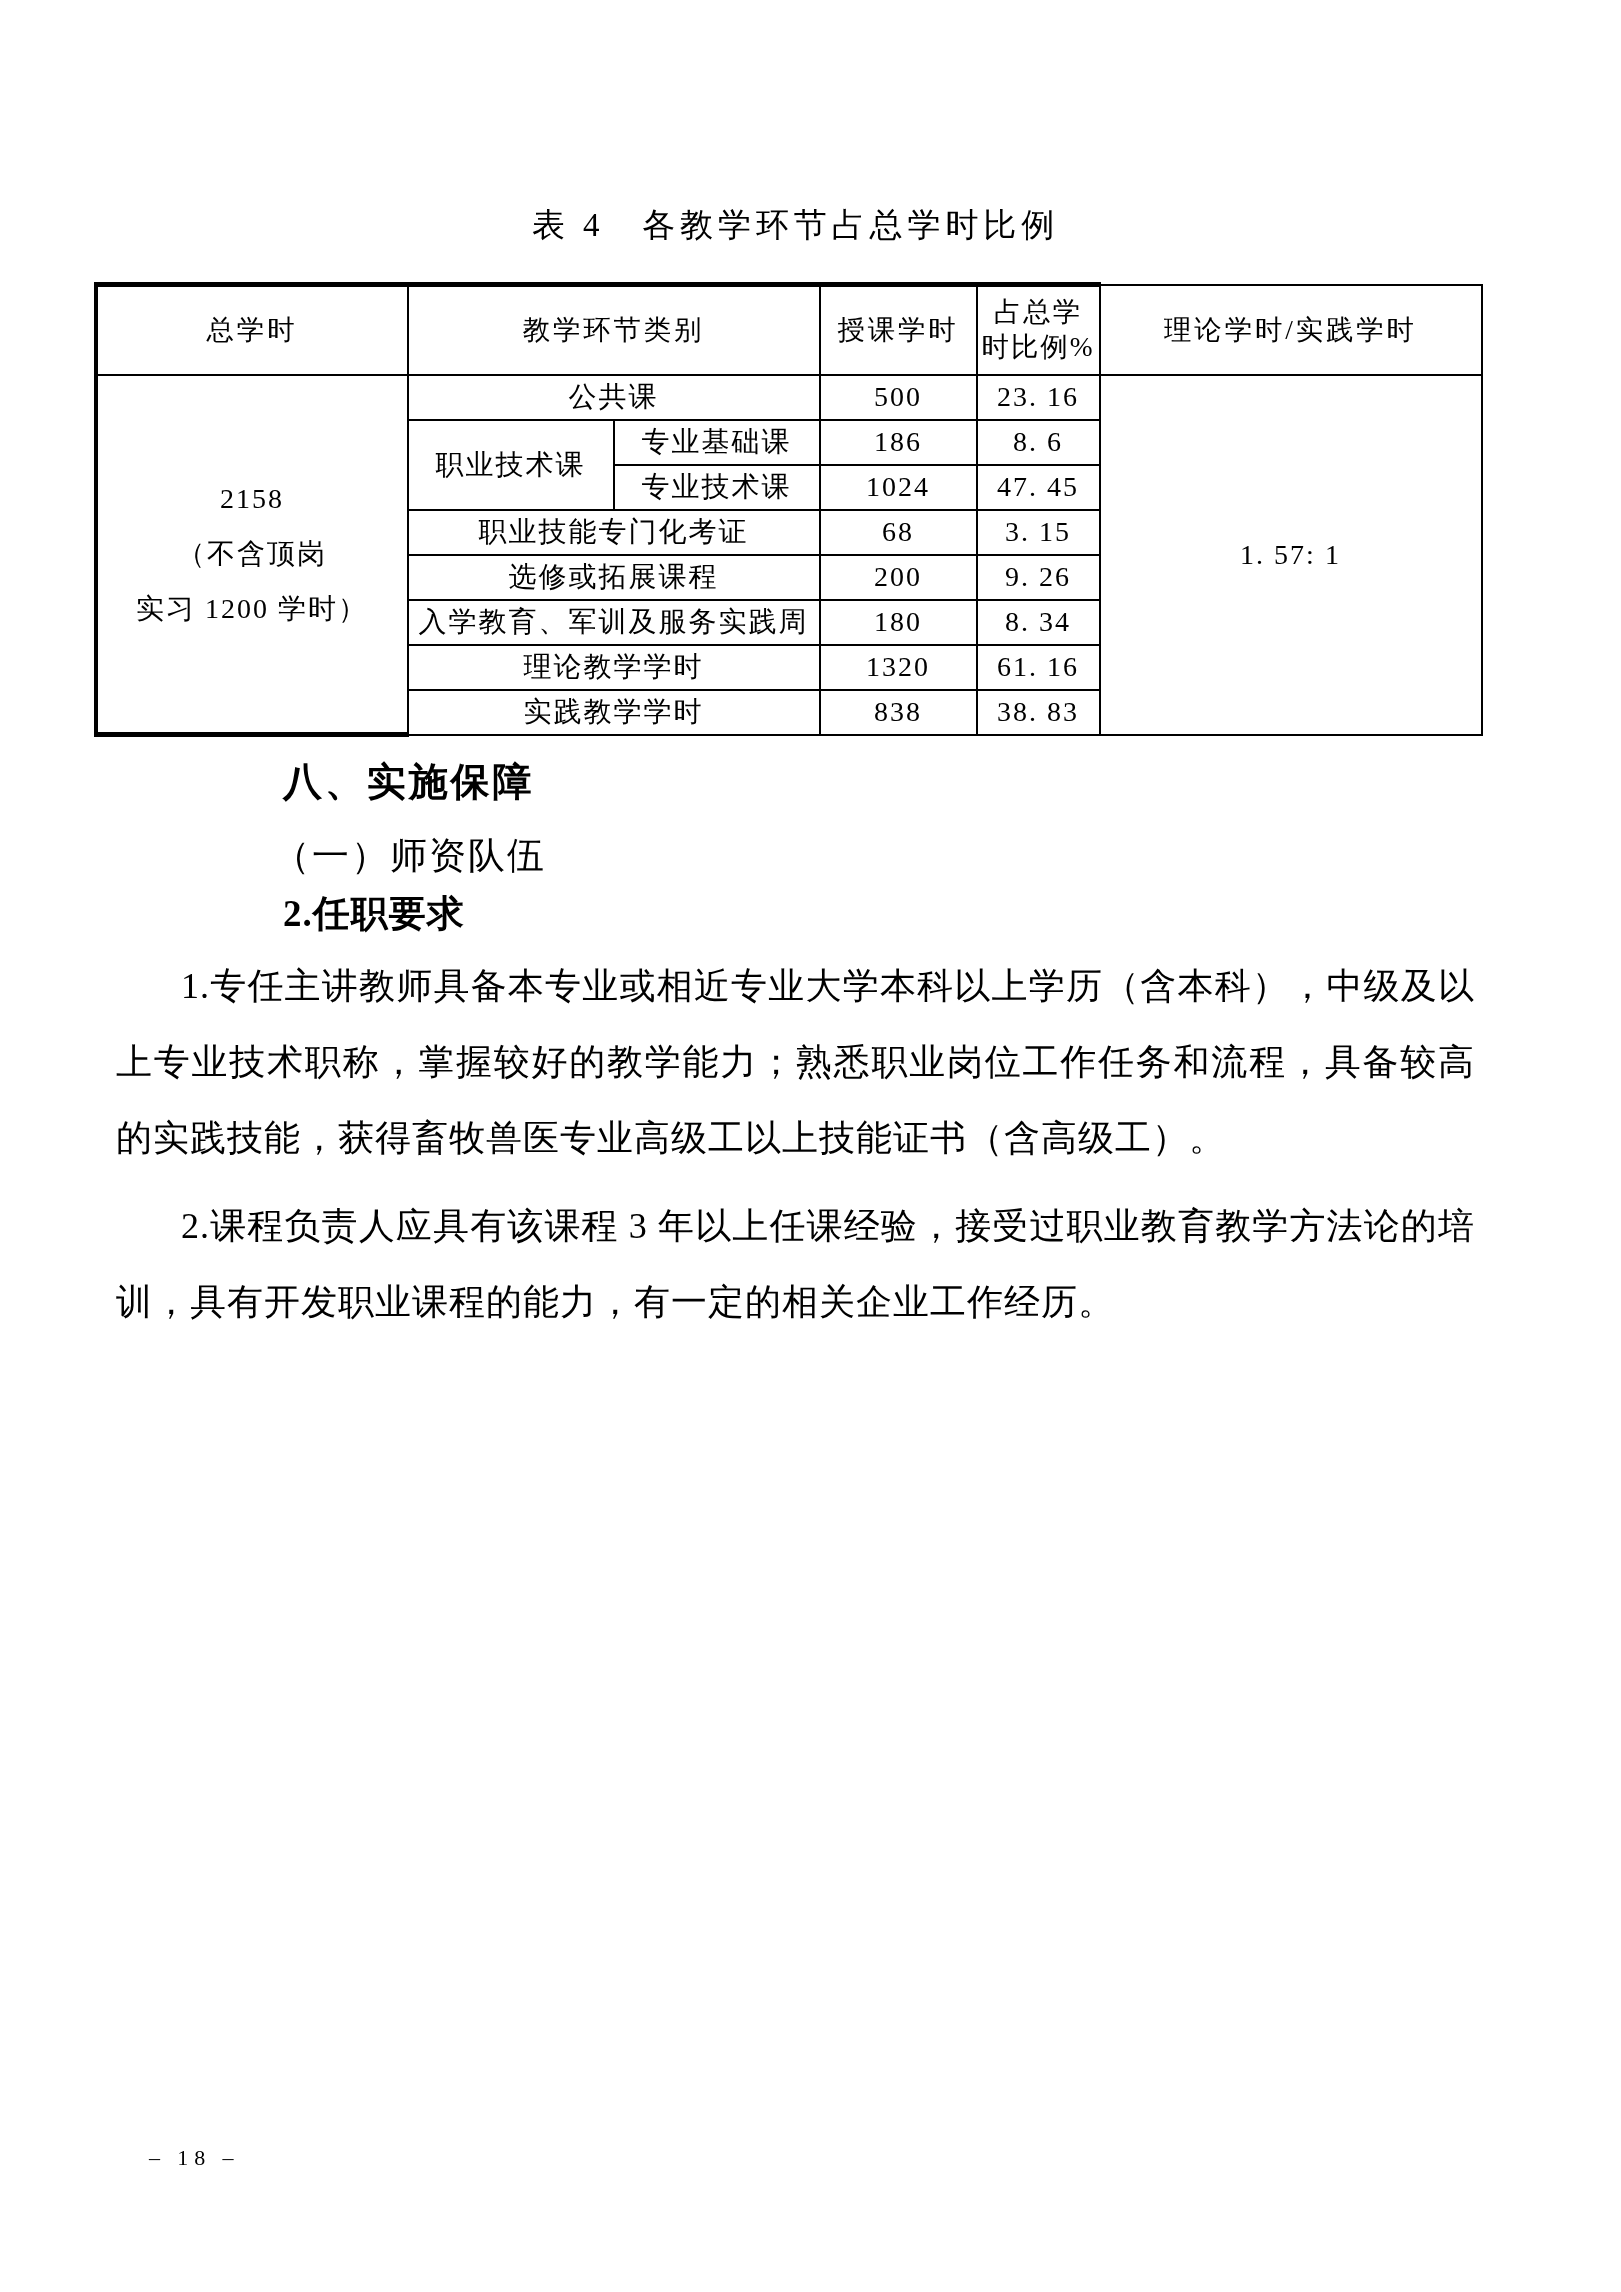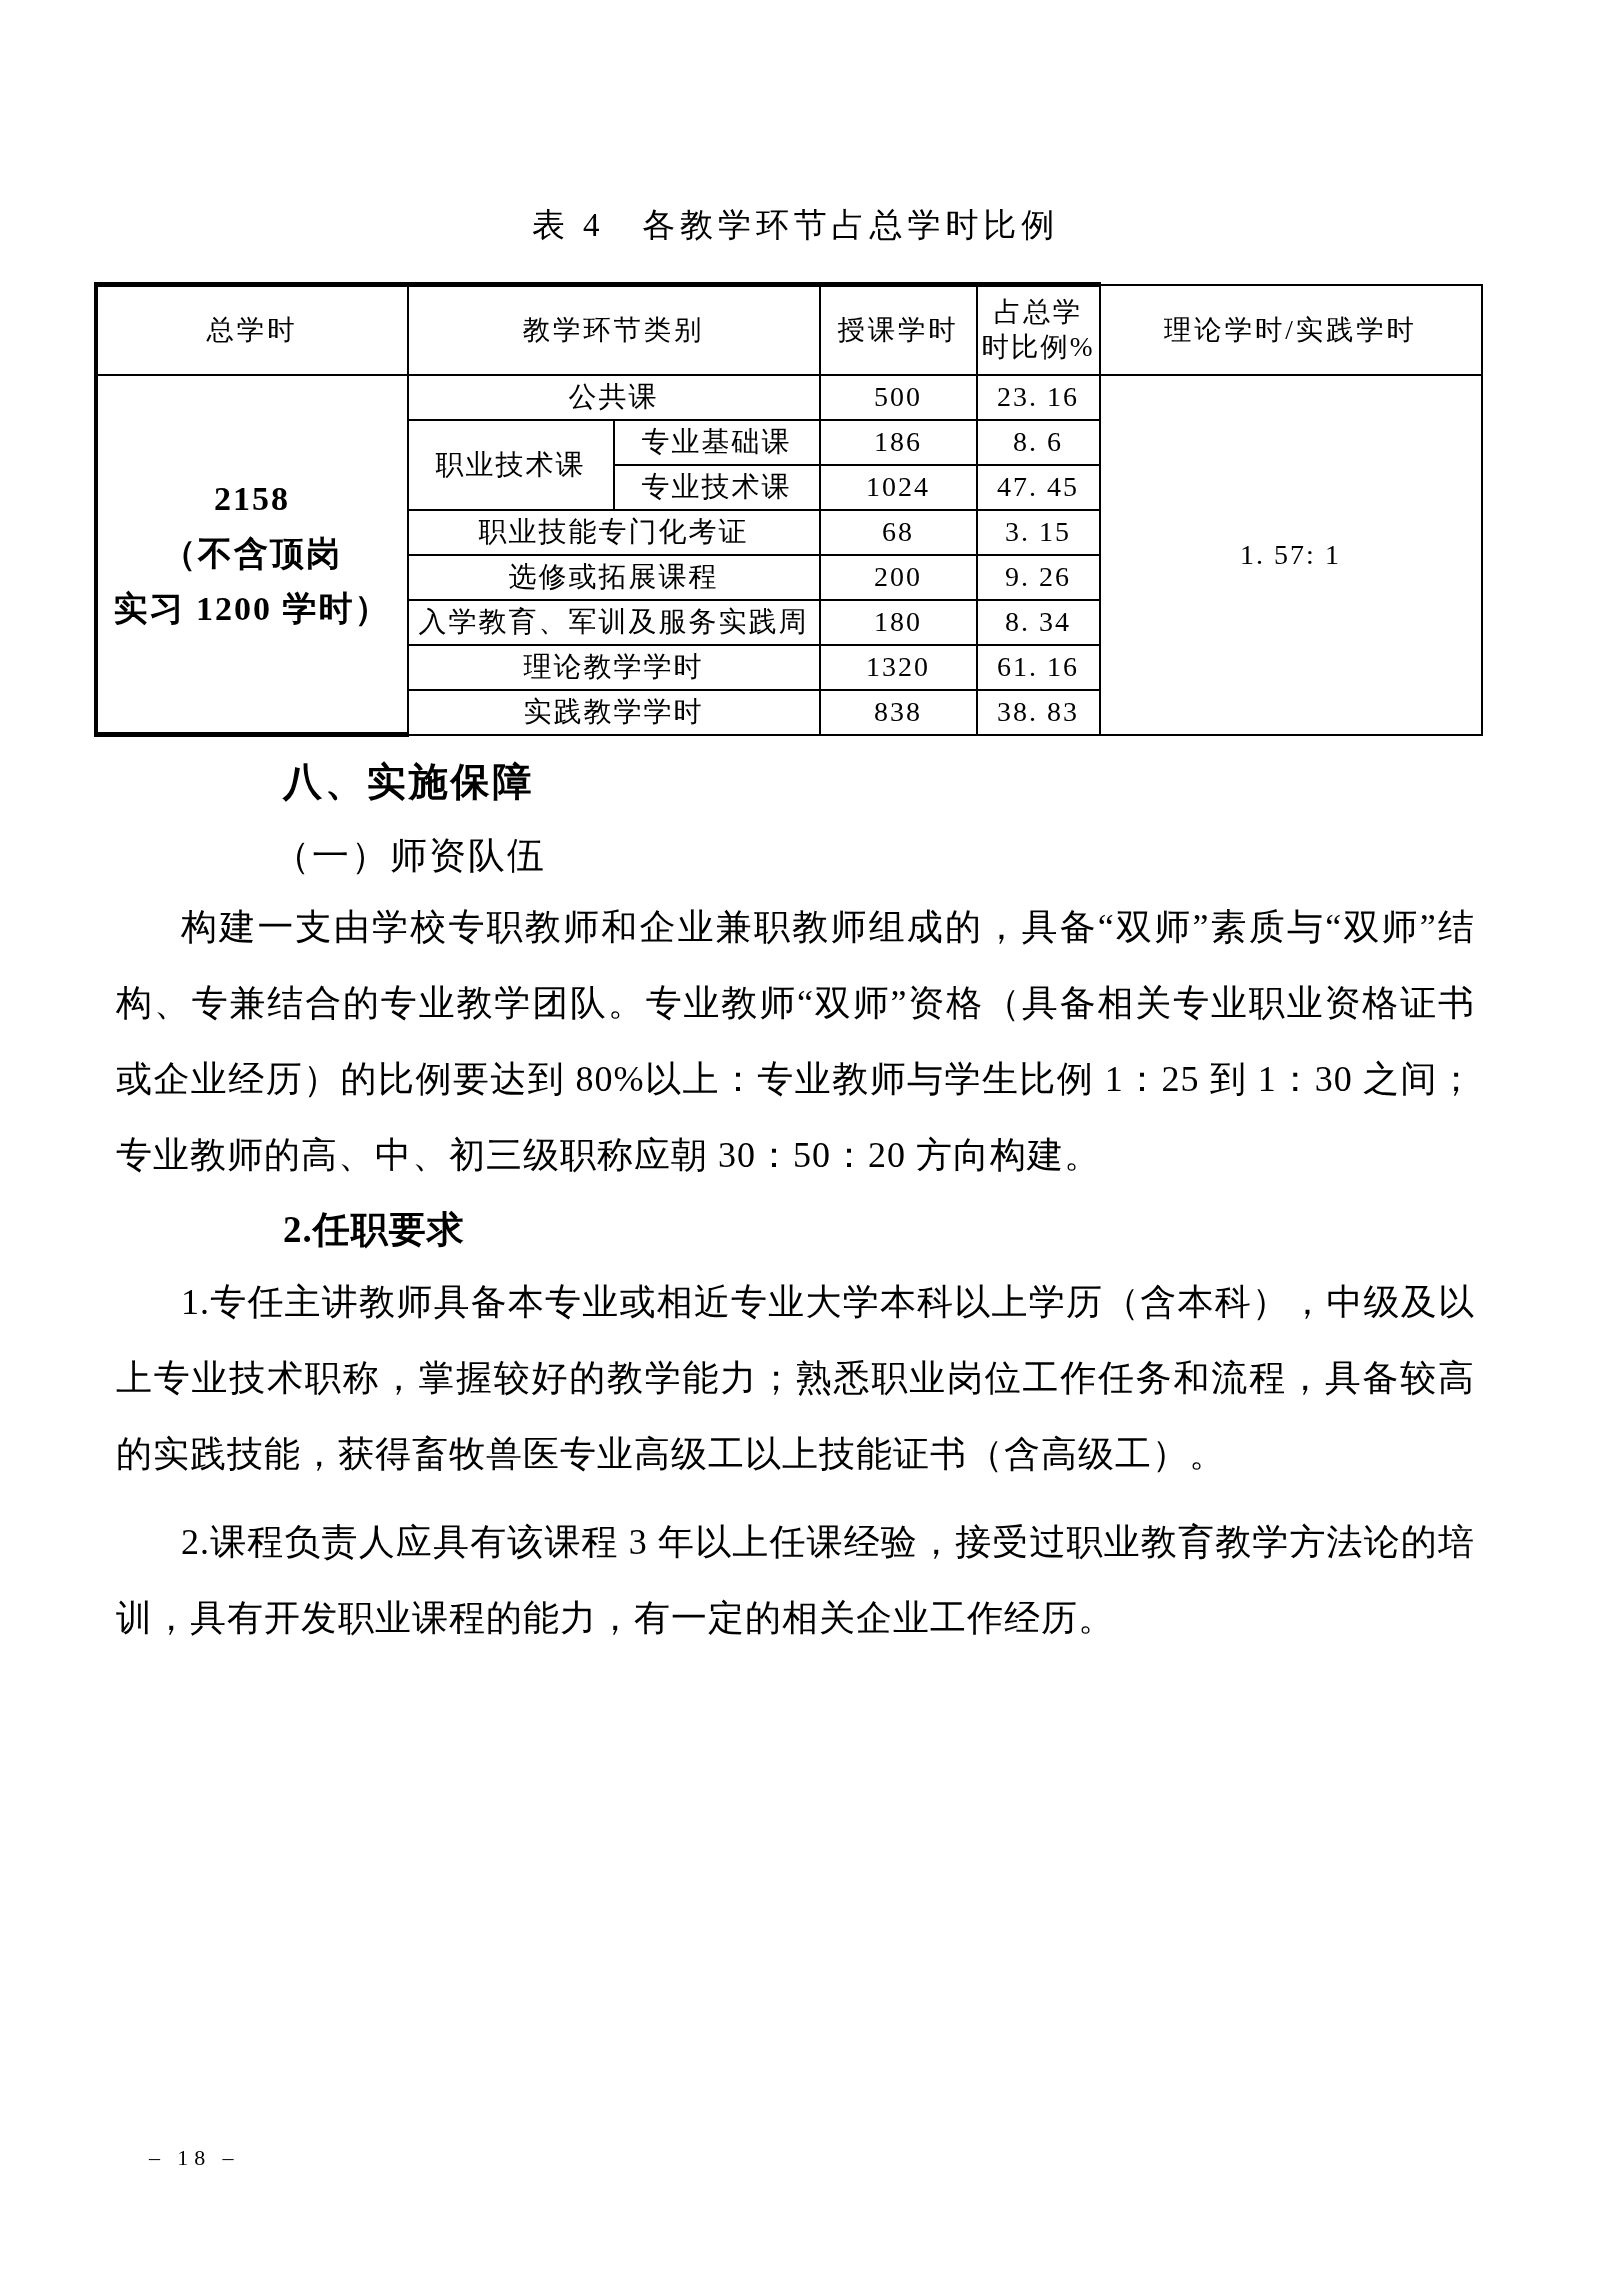--- a/index.html
+++ b/index.html
@@ -26,21 +26,21 @@
     font-weight:400; background:#fff;
   }
   table.t4 thead tr { height:90px; }
   table.t4 tbody tr { height:45px; }
   table.t4 thead th { font-size:27.4px; letter-spacing:2.9px; }
   table.t4 tbody td { font-size:28px; letter-spacing:2px; }
   .b-left   { border-left:4.9px solid #000 !important; }
   .b-top    { border-top:5.9px solid #000 !important; }
   .b-bottom { border-bottom:5.9px solid #000 !important; }
   .pct-line { line-height:35px; letter-spacing:2px; }
-  .total-cell div { line-height:55px; font-size:34px; letter-spacing:2px;font-weight:bold; }
+  .total-cell div { line-height:55px; font-size:28px; letter-spacing:2px; }
   .ratio-cell { letter-spacing:2px; }
 
   .h-sec  { margin:21.6px 0 0 167px; font-size:39px; font-weight:700; line-height:45px; letter-spacing:2.9px; }
   .h-sub  { margin:29px 0 0 157px; font-size:37px; font-weight:400; line-height:45px; letter-spacing:2px; }
   .h-num  { margin:31px 0 0 167px; font-size:37px; font-weight:700; line-height:45px; letter-spacing:1px; }
   .h-num2 { margin:13.7px 0 0 167px; font-size:37px; font-weight:700; line-height:45px; letter-spacing:1px; }
 
   p.body-para {
     margin:11.8px 0 0 0; font-size:36px; line-height:76px;
     text-align:justify; text-indent:65px; letter-spacing:1px;
@@ -126,21 +126,20 @@
         <tr>
           <td colspan="2">实践教学学时</td>
           <td>838</td>
           <td>38. 83</td>
         </tr>
       </tbody>
     </table>
 
     <div class="h-sec">八、实施保障</div>
     <div class="h-sub">（一）师资队伍</div>
-    <p class="body-para">构建一支由学校专职教师和企业兼职教师组成的，具备“双师”素质与“双师”结构、专兼结合的专业教学团队。专业教师“双师”资格（具备相关专业职业资格证书或企业经历）的比例要达到 80%以上：专业教师与学生比例 1：25 到 1：30 之间；专业教师的高、中、初三级职称应朝 30：50：20 方向构建。</p>
     <div class="h-num2">2.任职要求</div>
     <p class="body-para">1.专任主讲教师具备本专业或相近专业大学本科以上学历（含本科），中级及以上专业技术职称，掌握较好的教学能力；熟悉职业岗位工作任务和流程，具备较高的实践技能，获得畜牧兽医专业高级工以上技能证书（含高级工）。</p>
     <p class="body-para">2.课程负责人应具有该课程 3 年以上任课经验，接受过职业教育教学方法论的培训，具有开发职业课程的能力，有一定的相关企业工作经历。</p>
 
   </div>
 
   <div class="page-number">– 18 –</div>
 </div>
 
 

